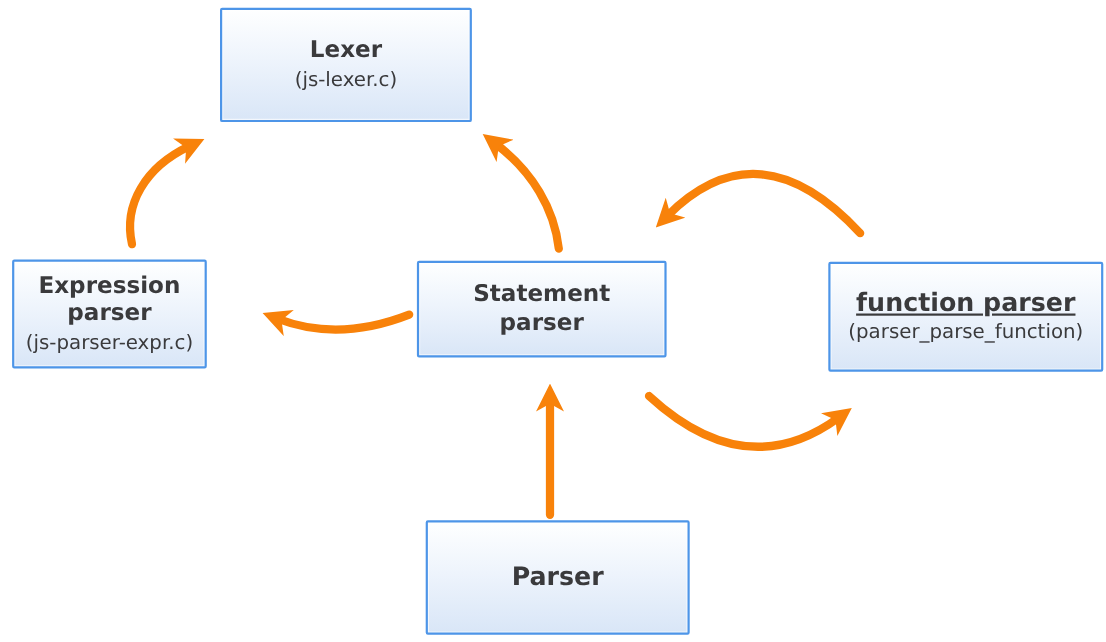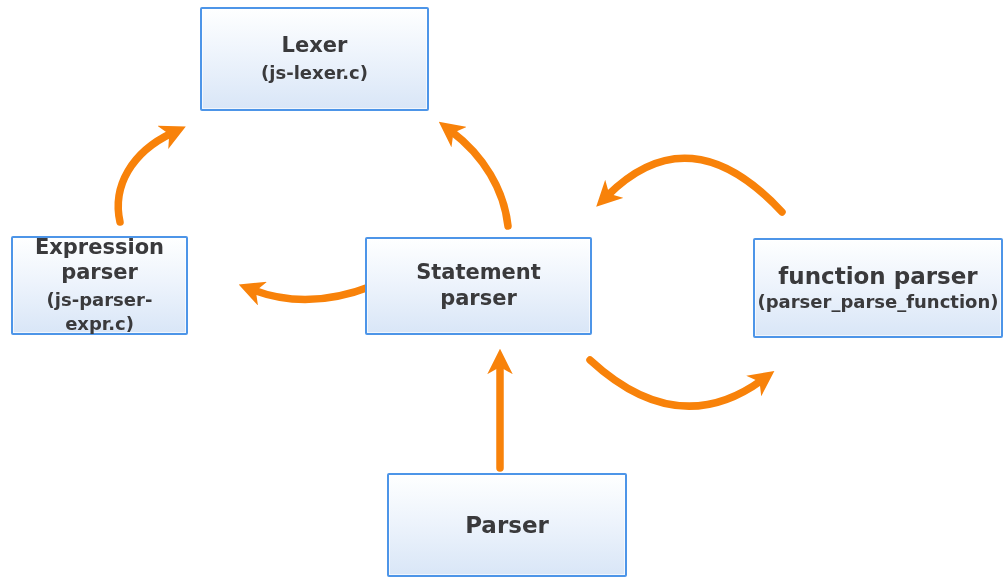--- a/index.html
+++ b/index.html
@@ -40,28 +40,28 @@
   .node .title {
     font-weight: bold;
     font-size: 21px;
     line-height: 1.22;
     white-space: pre-line;
   }
   .node .subtitle {
     font-size: 18px;
     line-height: 1.35;
     margin-top: 2px;
-    font-weight: bold;
+    font-weight: normal;
   }
   
   .node-lexer              { left: 200px; top: 7px;   width: 229px; height: 104px; }
   .node-expression-parser  { left: 11px;  top: 236px; width: 177px; height: 99px;  }
-  .node-statement-parser   { left: 365px; top: 237px; width: 227px; height: 98px;  }
+  .node-statement-parser   { left: 379px; top: 237px; width: 227px; height: 88px;  }
   .node-function-parser    { left: 753px; top: 238px; width: 250px; height: 100px; }
-  .node-function-parser .title { font-size: 23px; }
+  .node-function-parser .title { font-size: 23px; text-decoration: underline; }
   .node-function-parser .subtitle { font-size: 18px; margin-top: 0; text-align: center; }
   .node-parser             { left: 387px; top: 473px; width: 240px; height: 104px; }
   .node-parser .title { font-size: 23px; }
   .arrow-path {
     fill: none;
     stroke: #f8820a;
     stroke-width: 7.5;
     stroke-linecap: round;
   }
 </style>

